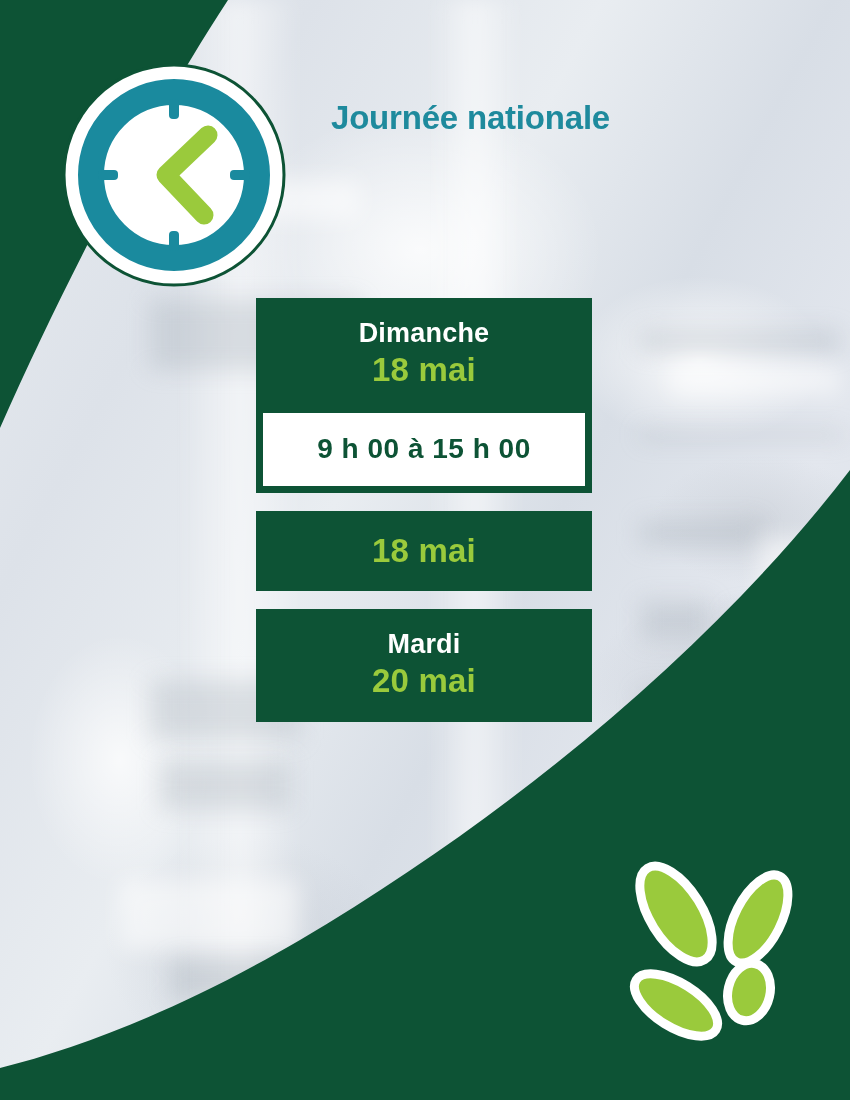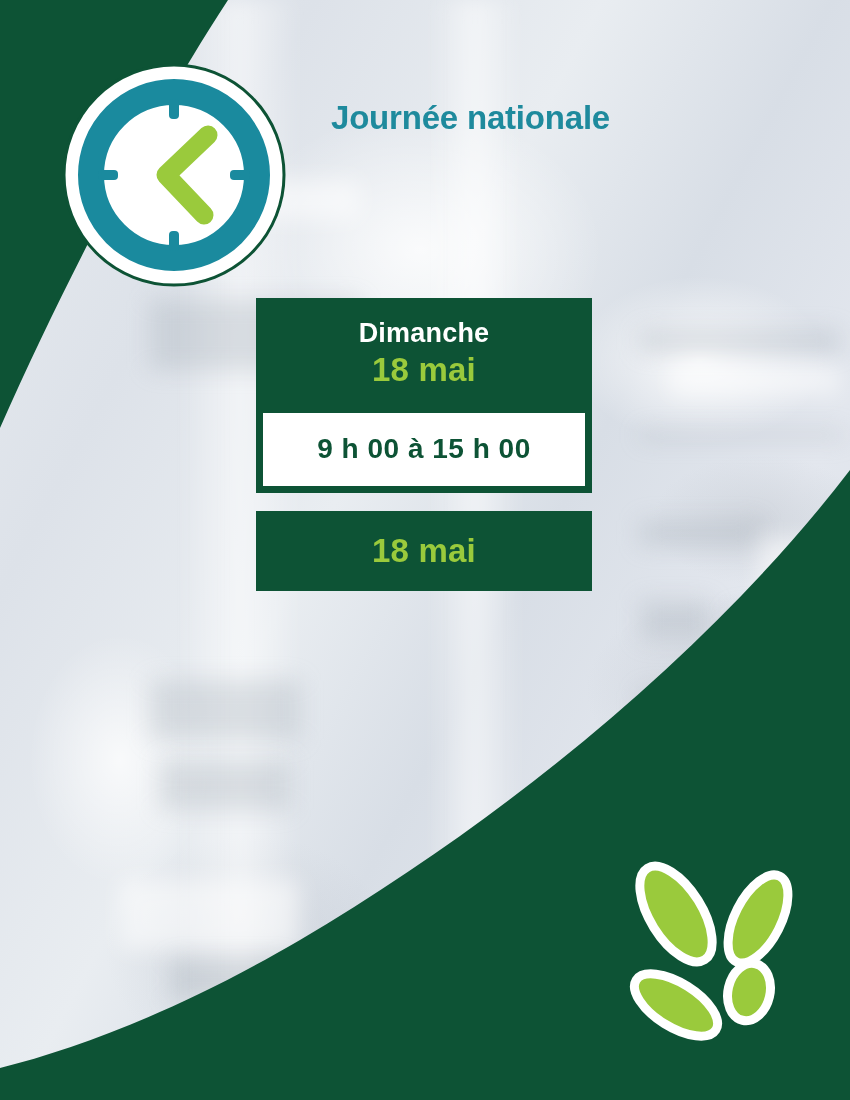--- a/index.html
+++ b/index.html
@@ -224,20 +224,24 @@
       </div>
     </div>
 
     <div class="card">
       <div class="card-head">
         <div class="card-date">18 mai</div>
       </div>
     </div>
 
     <div class="card">
+      <div class="card-head">
+        <div class="card-day">Mardi</div>
+        <div class="card-date">20 mai</div>
+      </div>
     </div>
 
   </div>
 
   <div class="butterfly">
     <svg viewBox="0 0 198 198" aria-hidden="true">
       <g>
 
         <ellipse cx="58" cy="56" rx="26" ry="54" transform="rotate(-32 58 56)" fill="#9ACA3C" stroke="#ffffff" stroke-width="9"></ellipse>
 

